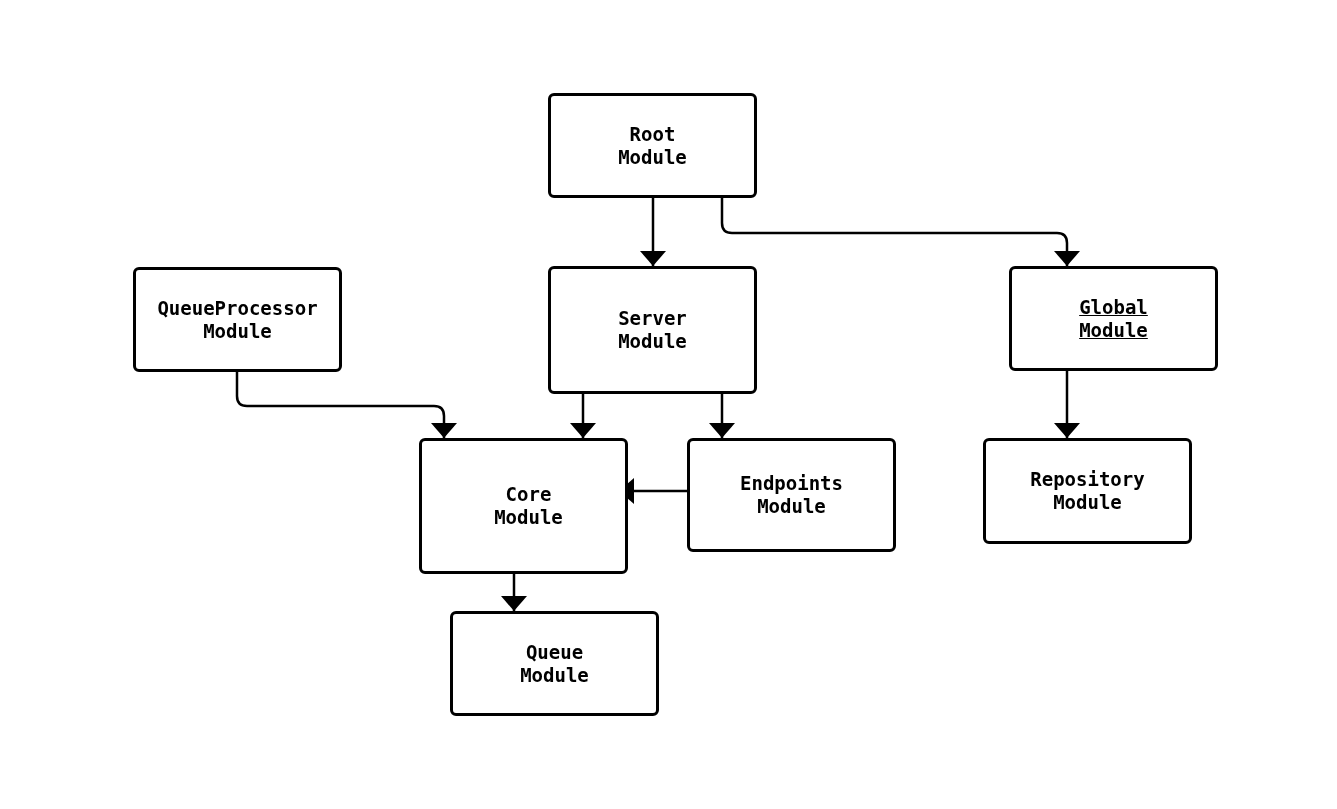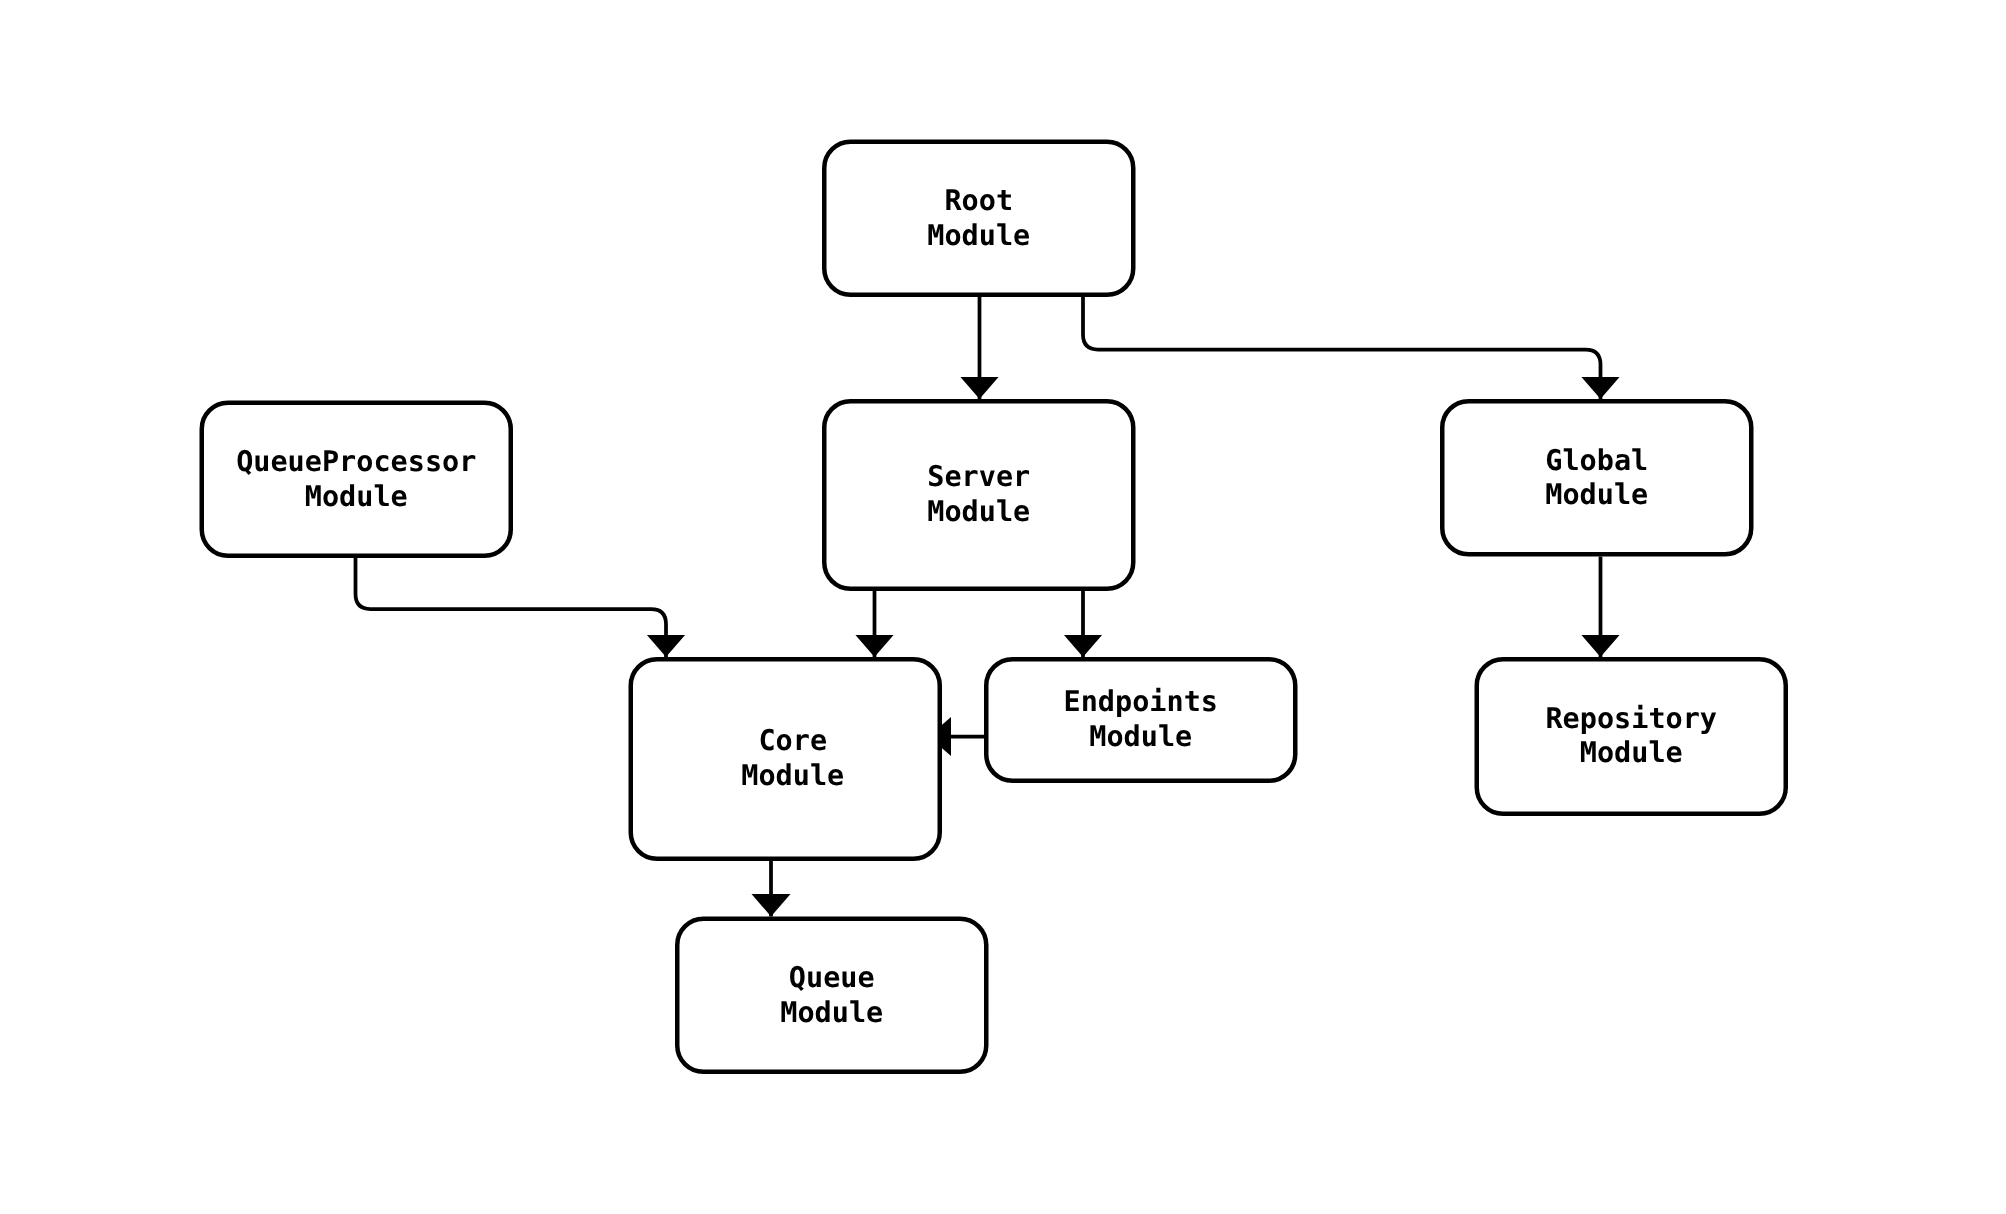--- a/index.html
+++ b/index.html
@@ -25,21 +25,21 @@
   }
   .edge-layer path.edge {
     fill: none;
     stroke-width: 2.5px;
     stroke-linecap: butt;
   }
   .node {
     position: absolute;
     box-sizing: border-box;
     border: 3px solid #000000;
-    border-radius: 19px;
+    border-radius: 6px;
     background: #ffffff;
     display: flex;
     align-items: center;
     justify-content: center;
     text-align: center;
   }
   .node-label {
     white-space: pre-line;
     font-weight: 700;
     font-size: 19px;
@@ -73,29 +73,29 @@
 Module</span>
       </div>
       <div class="node" style="left: 133px; top: 267px; width: 209px; height: 105px;">
         <span class="node-label">QueueProcessor
 Module</span>
       </div>
       <div class="node" style="left: 548px; top: 266px; width: 209px; height: 128px;">
         <span class="node-label">Server
 Module</span>
       </div>
-      <div class="node" style="left: 960px; top: 266px; width: 209px; height: 105px;">
+      <div class="node" style="left: 1009px; top: 266px; width: 209px; height: 105px; text-decoration: underline;">
         <span class="node-label">Global
 Module</span>
       </div>
       <div class="node" style="left: 419px; top: 438px; width: 209px; height: 136px; padding-left: 10px;">
         <span class="node-label">Core
 Module</span>
       </div>
-      <div class="node" style="left: 656px; top: 438px; width: 209px; height: 84px;">
+      <div class="node" style="left: 687px; top: 438px; width: 209px; height: 114px;">
         <span class="node-label">Endpoints
 Module</span>
       </div>
       <div class="node" style="left: 963px; top: 438px; width: 209px; height: 106px; margin-left: 20px;">
         <span class="node-label">Repository
 Module</span>
       </div>
       <div class="node" style="left: 410px; top: 611px; width: 209px; height: 105px; margin-left: 40px;">
         <span class="node-label">Queue
 Module</span>

